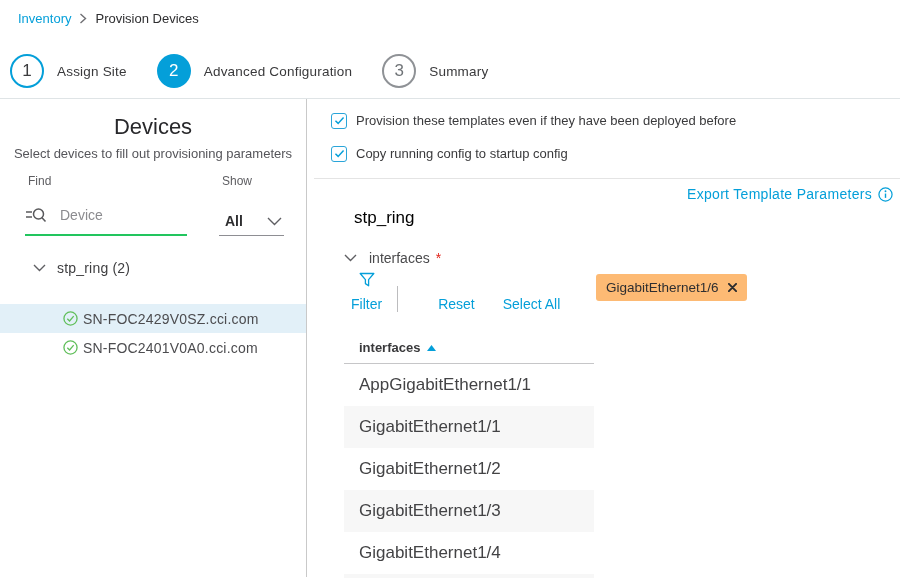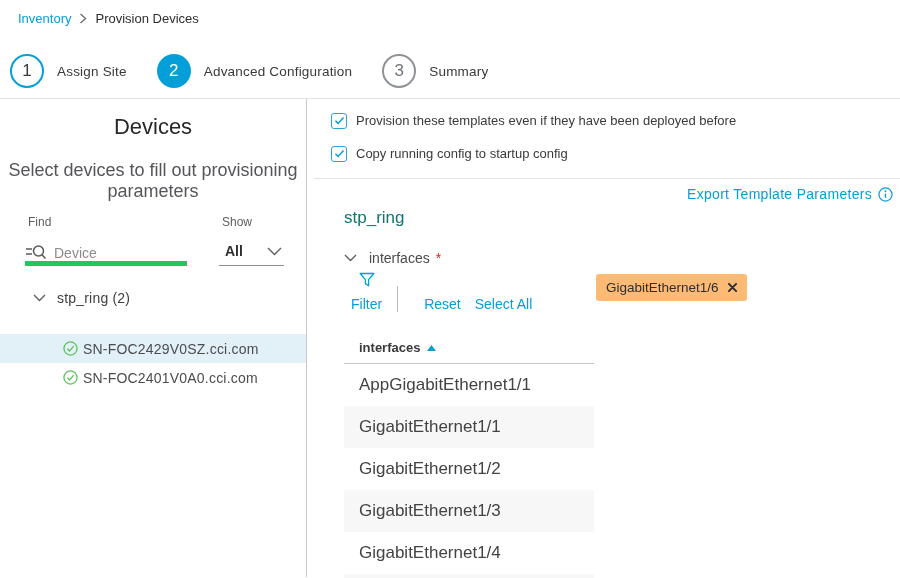--- a/index.html
+++ b/index.html
@@ -30,26 +30,26 @@
   .step-circle.upcoming { border: 2px solid #8f9296; color: #707478; background: #fff; }
   .step-label { font-size: 13.5px; color: #39393b; margin-right: 30px; letter-spacing: .2px; }
   .top-divider { height: 1px; background: #dfe4e6; margin-top: 10px; }
 
   
   .content { display: flex; height: 478px; }
 
   
   .sidebar { width: 307px; flex: none; border-right: 1px solid #c9c9c9; padding-top: 15px; background: #fff; }
   .sb-title { text-align: center; font-size: 22px; font-weight: 400; color: #28282b; }
-  .sb-subtitle { text-align: center; font-size: 18px; color: #55555a; margin-top: 20px; }
+  .sb-subtitle { text-align: center; font-size: 13px; color: #55555a; margin-top: 6px; }
   .filters-row { margin: 13px 22px 0 25px; display: flex; justify-content: space-between; }
-  .field-label { display: block; font-size: 12px; color: #5d5d61; margin-bottom: 8px; padding-left: 3px; }
+  .field-label { display: block; font-size: 12px; color: #5d5d61; margin-bottom: 19px; padding-left: 3px; }
   .find-input {
-    width: 162px; height: 29px; border-bottom: 5px solid #22c55e;
-    display: flex; align-items: flex-end; gap: 7px;
+    width: 162px; height: 29px; border-bottom: 2px solid #22c55e;
+    display: flex; align-items: flex-start; gap: 13px;
   }
   .find-input input {
     border: none; outline: none; font-size: 14px; width: 100%;
     color: #39393b; font-family: "Liberation Sans", sans-serif; background: transparent;
   }
   .find-input input::placeholder { color: #8b8b8f; }
   .show-select {
     width: 65px; height: 29px; border-bottom: 1px solid #8e8e93;
     display: flex; align-items: center; justify-content: space-between;
     font-size: 14px; font-weight: bold; color: #2e2e30; cursor: pointer; padding: 0 2px 0 6px; text-align: right;
@@ -75,34 +75,34 @@
     background: #fdfeff; display: flex; align-items: center; justify-content: center;
     cursor: pointer; flex: none;
   }
   .cb-label { font-size: 13px; color: #3a3a3c; }
   .main-hr { height: 1px; background: #e4e4e4; margin: 13px 0 0 -17px; }
   .export-row { margin-top: 6px; height: 20px; text-align: right; padding-right: 7px; }
   .export-link {
     display: inline-flex; align-items: center; gap: 6px;
     color: #049fd9; font-size: 14px; text-decoration: none; letter-spacing: .3px; cursor: pointer;
   }
-  .template-name { margin: 3px 0 0 13px; font-size: 17px; font-weight: 400; color: #0f766e; }
+  .template-name { margin: 3px 0 0 23px; font-size: 17px; font-weight: 400; color: #000000; }
   .section-header {
     margin: 22px 0 0 13px; display: flex; align-items: center; gap: 12px;
     font-size: 14px; color: #4a4a4c; cursor: pointer; height: 16px;
   }
   .required-mark { color: #e2231a; margin-left: -6px; }
   .param-body { margin-left: 13px; margin-top: 8px; position: relative; }
   .toolbar { height: 44px; display: flex; align-items: flex-end; padding-bottom: 6px; }
   .tb-filter {
     display: inline-flex; align-items: center; gap: 8px; padding-left: 7px;
     color: #049fd9; font-size: 14px; cursor: pointer; flex-direction: column;
   }
   .tb-divider { width: 1px; height: 26px; background: #bcbcbe; margin: 0 12px 0 15px; align-self: flex-end; }
-  .tb-link { color: #049fd9; font-size: 14px; text-decoration: none; cursor: pointer; margin-left: 14px; }
+  .tb-link { color: #049fd9; font-size: 14px; text-decoration: none; cursor: pointer; margin-left: 28px; }
   .chip {
     position: absolute; top: 0; left: 252px; height: 27px;
     background: #fdba74; border-radius: 3px; padding: 0 10px;
     display: inline-flex; align-items: center; gap: 9px;
     font-size: 13.5px; color: #2e2e30; white-space: nowrap;
   }
   .chip-close { display: flex; cursor: pointer; }
   .ifc-table { margin-top: 14px; width: 250px; }
   .thead {
     height: 32px; display: flex; align-items: center; gap: 7px;

